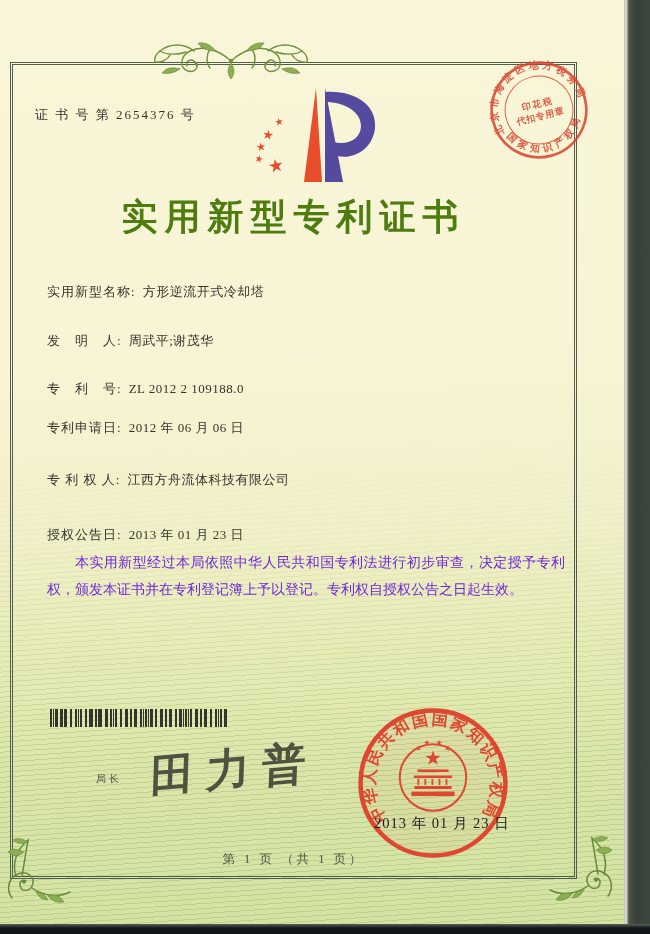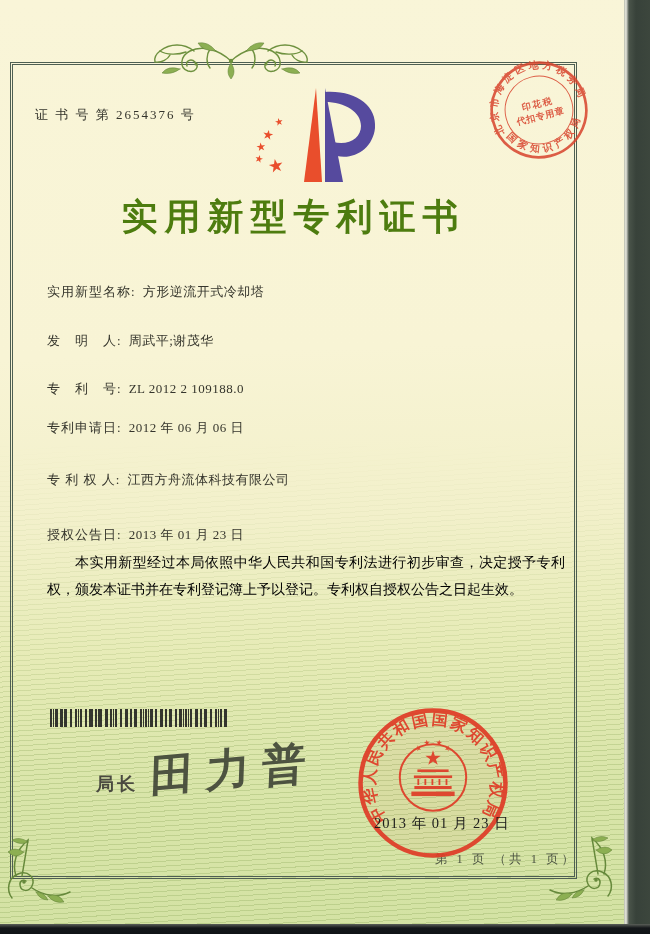--- a/index.html
+++ b/index.html
@@ -44,47 +44,47 @@
     position:absolute;left:10px;top:193px;width:567px;z-index:4;
     text-align:center;font-size:36px;font-weight:bold;letter-spacing:7px;color:#4d7c0f;
   }
   
   .row{position:absolute;left:47px;z-index:4;white-space:nowrap;font-size:13px;color:#35352c;text-align:center;}
   .row .lbl{letter-spacing:1px;}
   .row .val{margin-left:7px;letter-spacing:0.5px;}
   
   .body-text{
     position:absolute;left:47px;top:549px;width:518px;z-index:4;
-    font-size:14px;line-height:27px;color:#000000;text-align:justify;
+    font-size:14px;line-height:27px;color:#6d28d9;text-align:justify;
   }
   .body-text p{margin:0;text-indent:2em;}
   
   .barcode{
     position:absolute;left:50px;top:709px;width:178px;height:18px;z-index:4;opacity:.88;
     background:
       repeating-linear-gradient(90deg,#1d1d1d 0 2px,transparent 2px 5px),
       repeating-linear-gradient(90deg,transparent 0 3px,#1d1d1d 3px 4px,transparent 4px 9px),
       repeating-linear-gradient(90deg,#1d1d1d 0 1px,transparent 1px 7px);
   }
   
-  .director-label{position:absolute;left:96px;top:772px;z-index:4;font-size:18px;letter-spacing:3px;color:#4a4a40;font-weight:bold;}
+  .director-label{position:absolute;left:96px;top:772px;z-index:4;font-size:10px;letter-spacing:3px;color:#4a4a40;}
   .director-sig{
     position:absolute;left:150px;top:740px;z-index:4;
     font-family:"DejaVu Sans","Liberation Sans",sans-serif;
     font-size:44px;font-weight:bold;color:#3b4033;letter-spacing:12px;
     transform:rotate(-5deg) skewX(-7deg);opacity:.88;white-space:nowrap;
   }
   
   .tax-stamp{position:absolute;left:487px;top:58px;width:104px;height:104px;z-index:5;transform:rotate(-14deg);opacity:.86;}
   .issue-seal{position:absolute;left:355px;top:705px;width:156px;height:156px;z-index:5;opacity:.92;}
   .seal-date{position:absolute;left:374px;top:814px;z-index:6;font-size:14.5px;color:#1e1e1c;letter-spacing:1px;white-space:nowrap;}
   
   .footer{
     position:absolute;left:10px;top:851px;width:567px;z-index:4;
-    text-align:right;font-size:12.5px;letter-spacing:3px;color:#4c5442;
+    text-align:center;font-size:12.5px;letter-spacing:3px;color:#4c5442;
   }
 </style>
 </head>
 <body>
 
 <svg width="0" height="0" style="position:absolute" aria-hidden="true">
   <defs>
     <path id="star5" d="M0,-1 L0.225,-0.309 L0.951,-0.309 L0.363,0.118 L0.588,0.809 L0,0.382 L-0.588,0.809 L-0.363,0.118 L-0.951,-0.309 L-0.225,-0.309 Z"></path>
     <g id="flor" stroke="#6e913f" stroke-width="1.4" fill="none" stroke-linecap="round">
       <path d="M81,20 C68,8 52,4 40,10 C30,15 29,27 38,30 C45,32 50,26 45,21 C41,17 35,20 37,25"></path>

